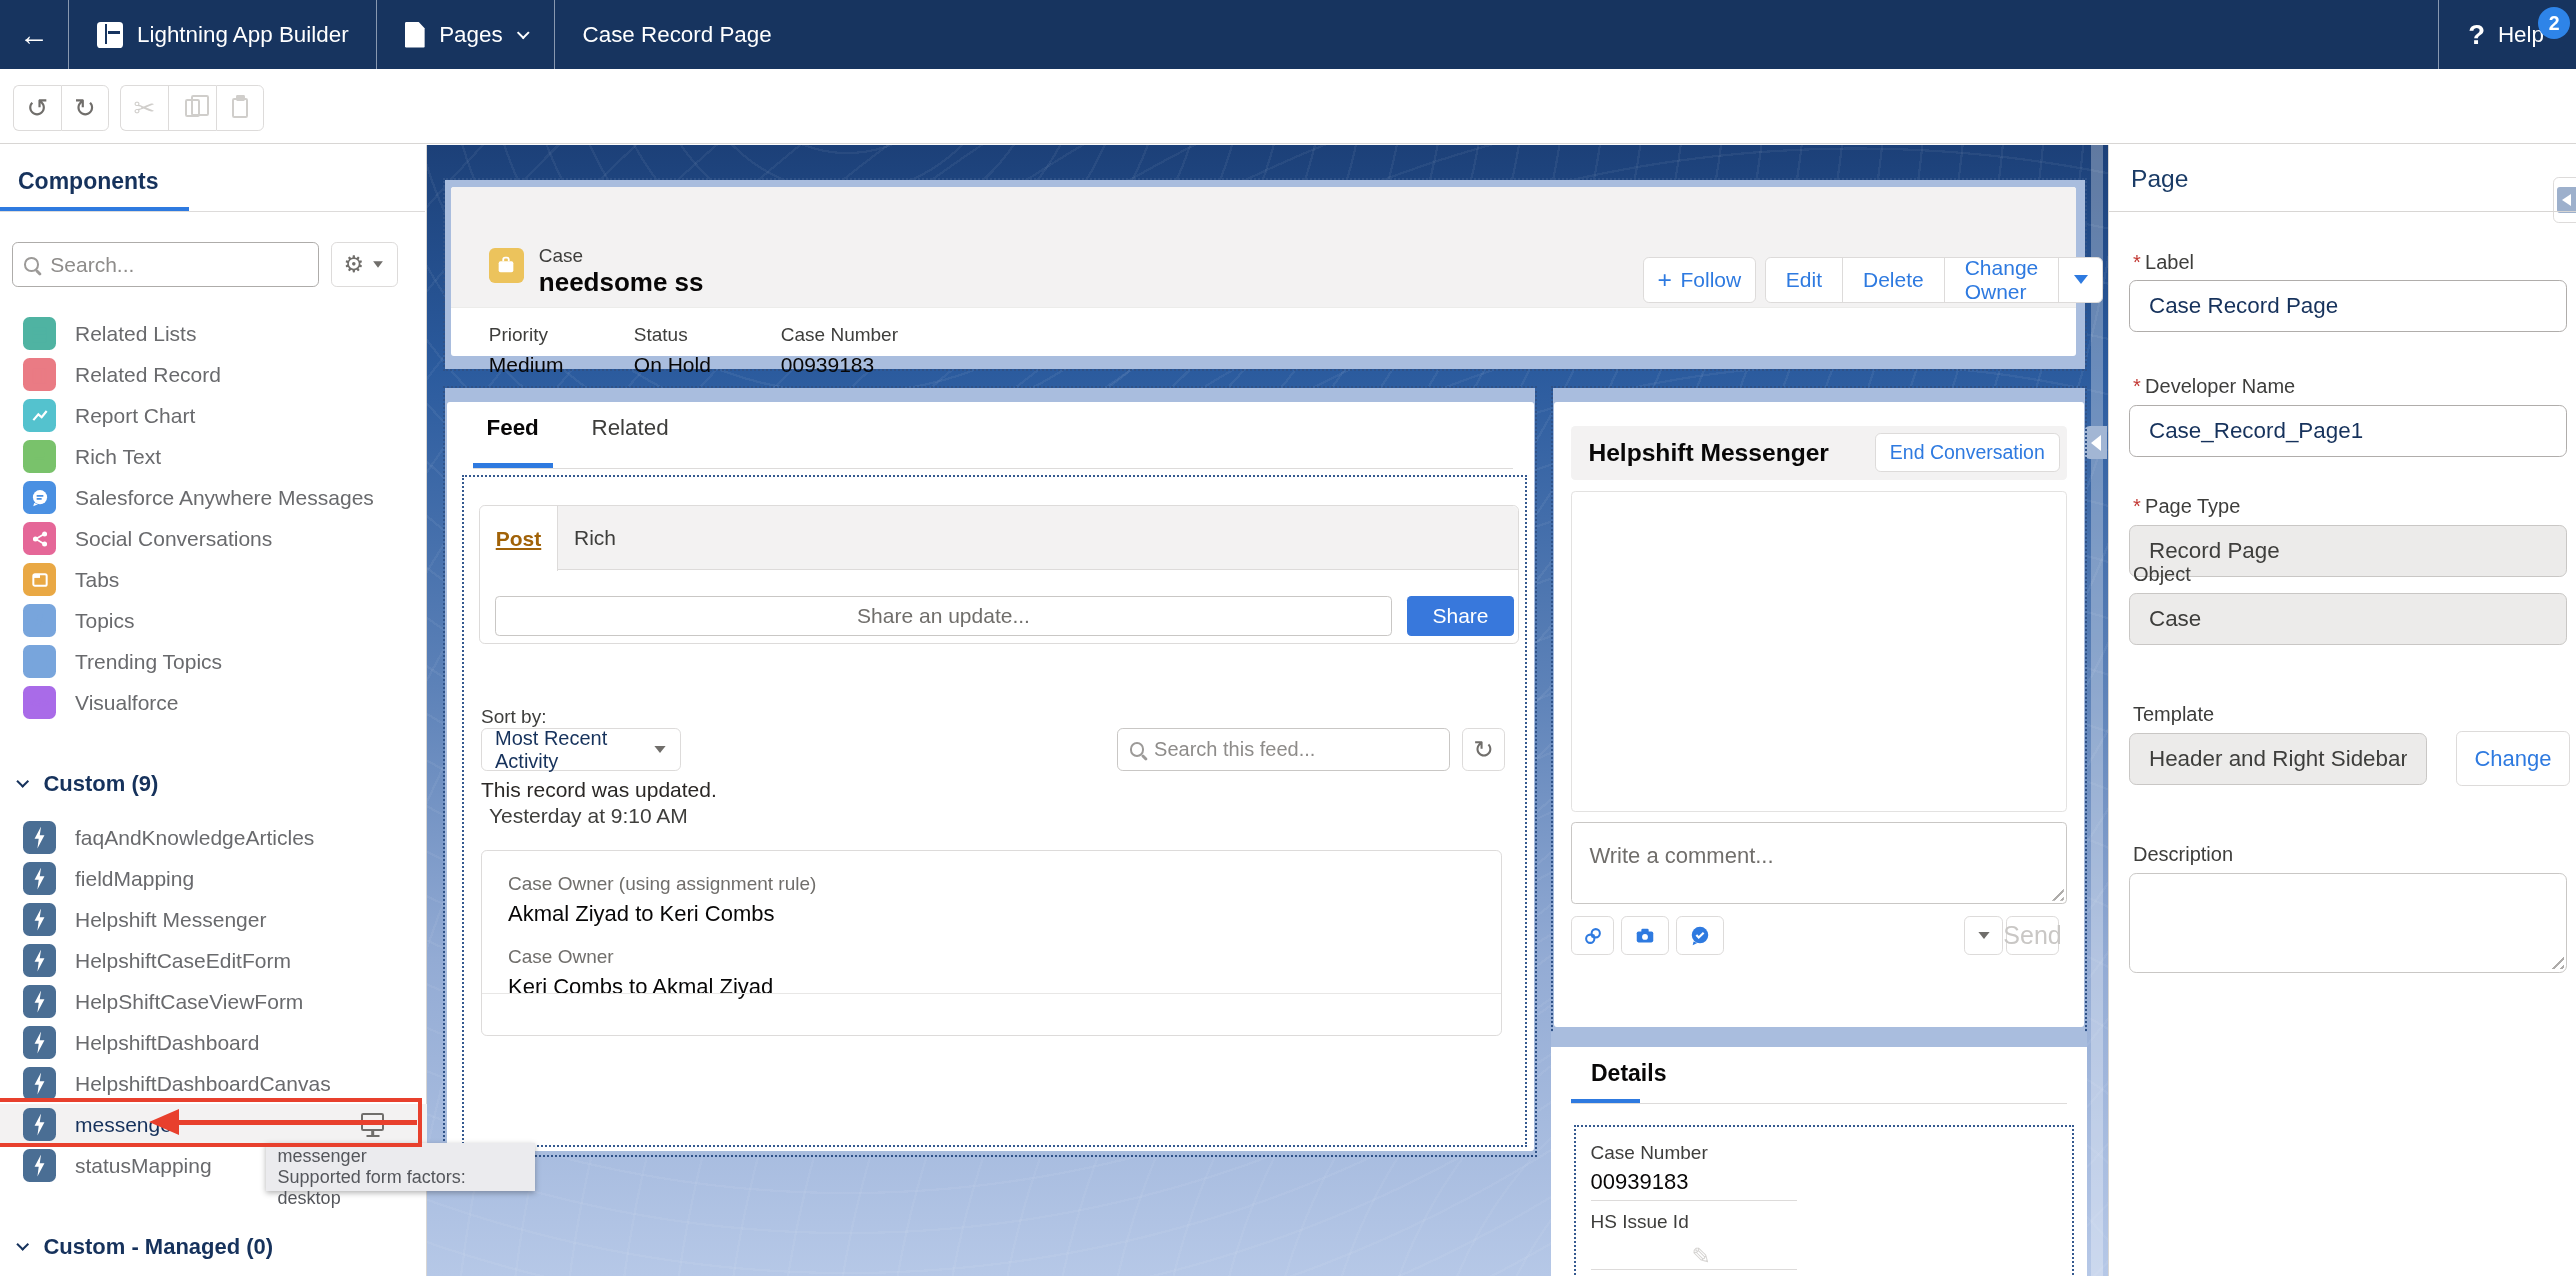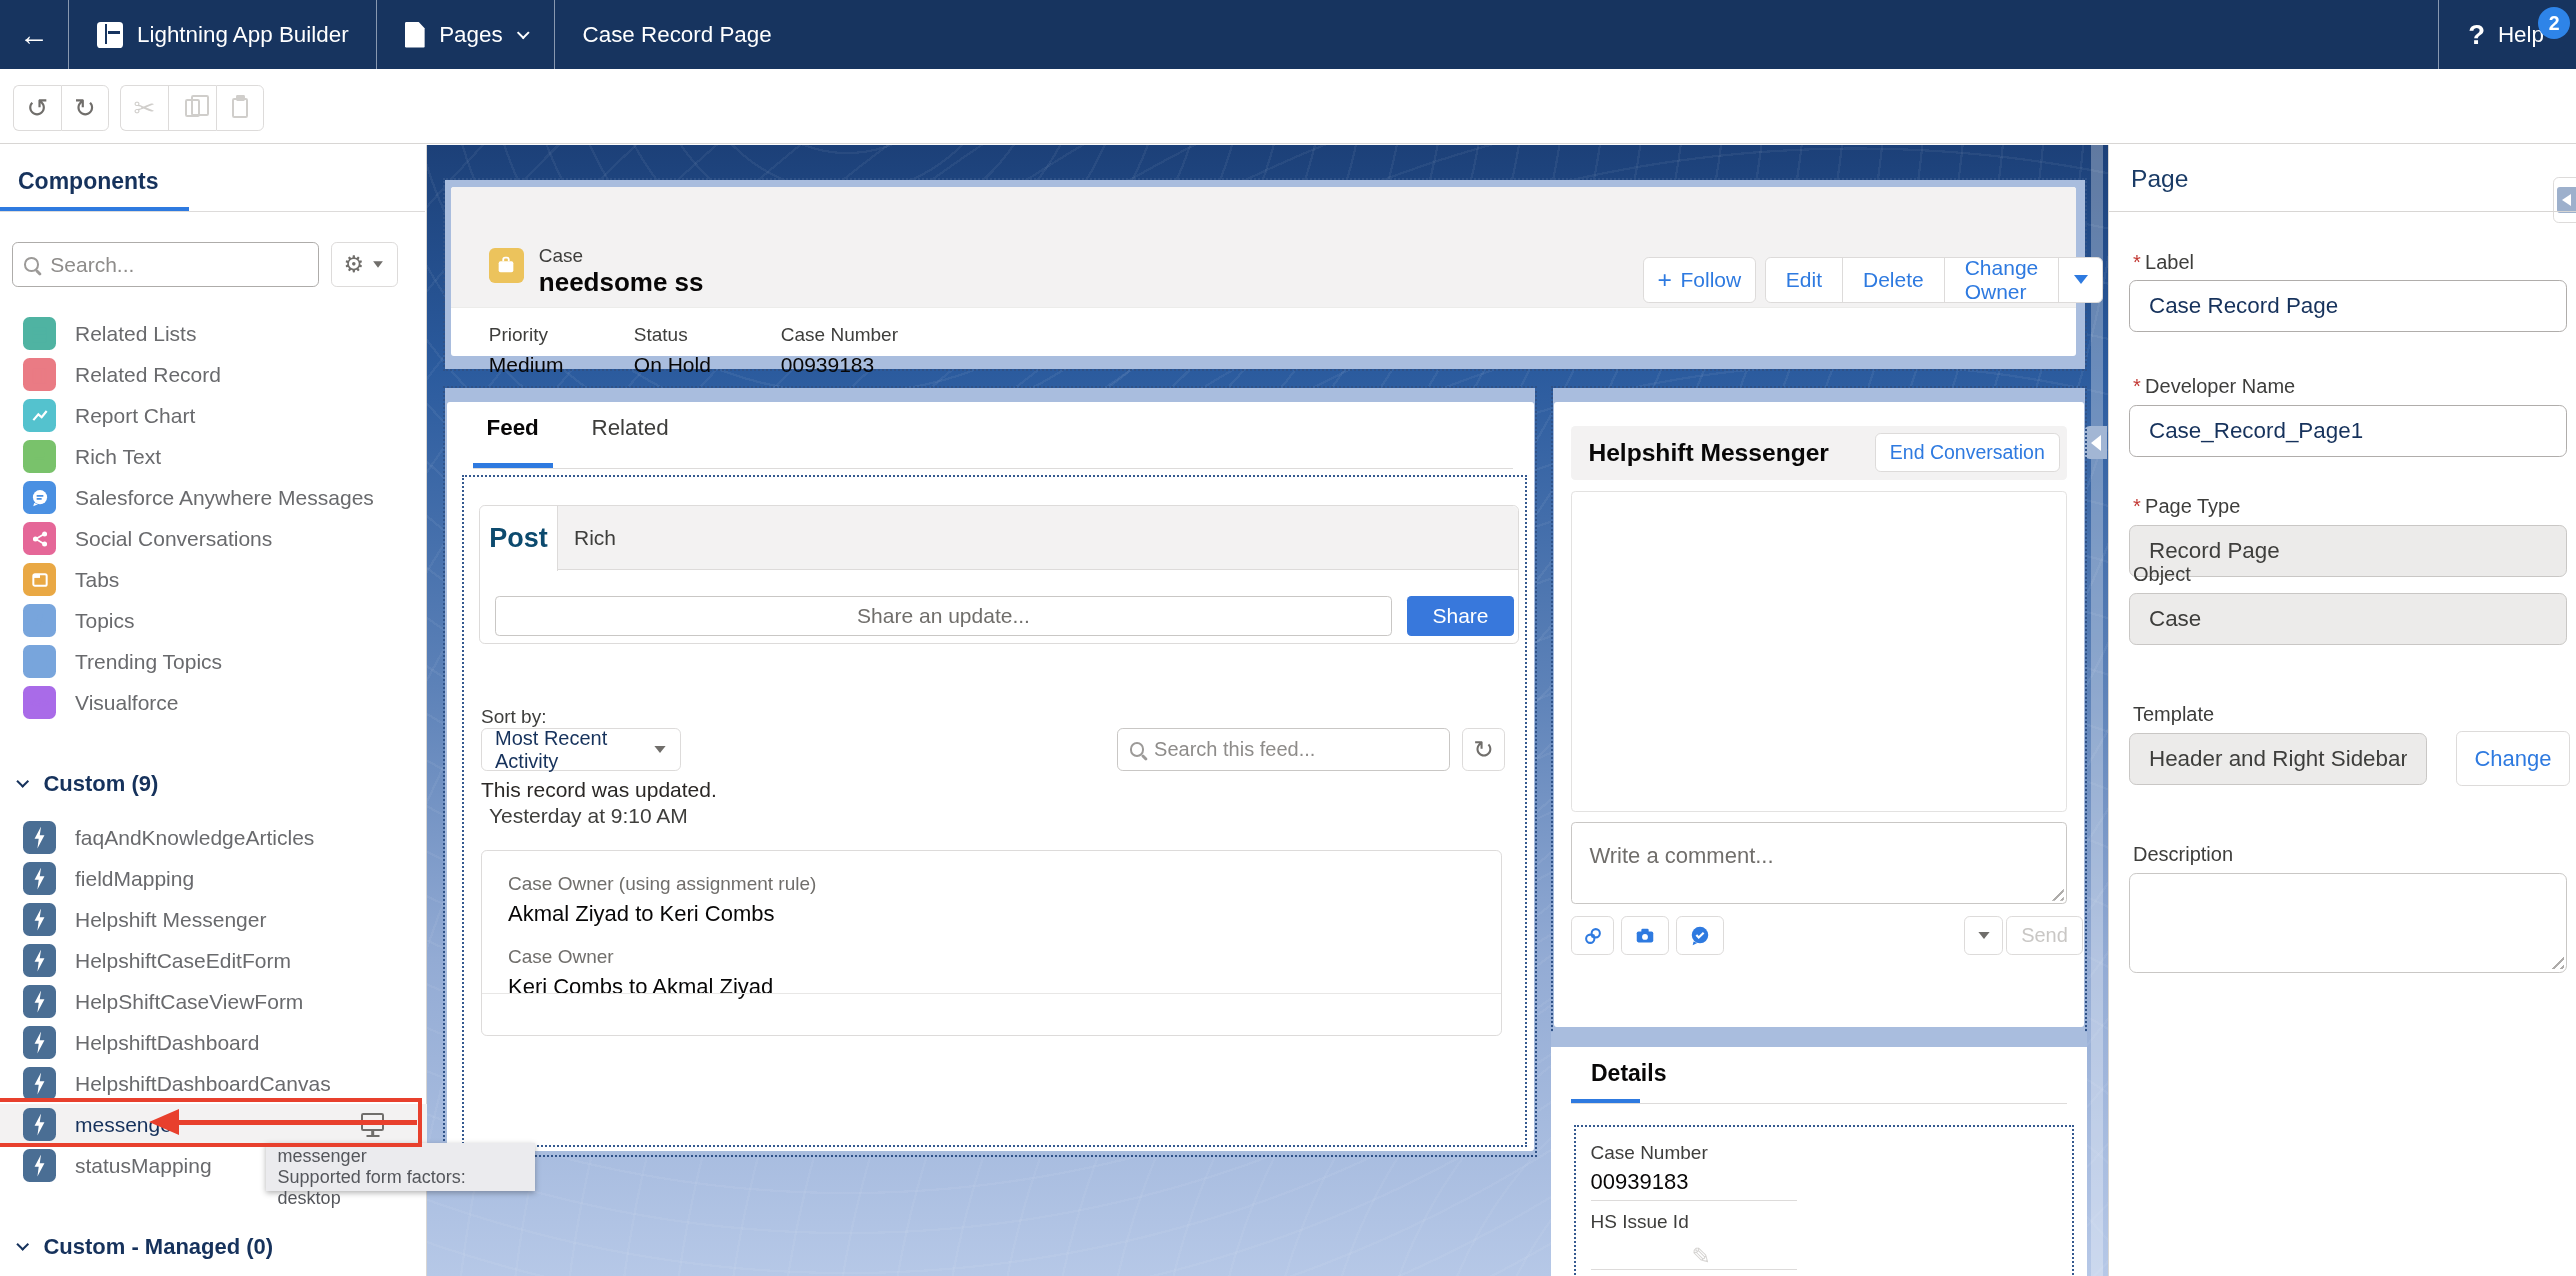--- a/index.html
+++ b/index.html
@@ -139,21 +139,21 @@
   .tab-label { font-size:22.4px; cursor:pointer; }
   .feed-underline { position:absolute; left:46px; top:318px; width:80px; height:5px; background:#2e7ae0; }
   .tabs-border { position:absolute; left:46px; top:323px; width:1040px; height:1.4px; background:#dddbda; }
   .dottedbox { position:absolute; border:2.2px dotted #35598f; }
   .publisher { position:absolute; left:52px; top:360px; width:1040px; height:139px;
     border:1.4px solid #dddbda; border-radius:5.8px; background:#fff; }
   .pub-strip { position:absolute; left:0; top:0; width:100%; height:64px; background:#f3f2f2;
     border-bottom:1.4px solid #dddbda; border-radius:5.8px 5.8px 0 0; }
   .pub-post { position:absolute; left:0; top:0; width:78px; height:65px; background:#fff;
     border-right:1.4px solid #dddbda; border-radius:5.8px 0 0 0; display:flex; align-items:center; justify-content:center;
-    font-size:27px; font-weight:bold; color:#0c4a6e; cursor:pointer; }
+    font-size:21px; font-weight:bold; color:#a16207; cursor:pointer;text-decoration:underline; }
   .pub-poll { position:absolute; left:94px; top:0; height:64px; display:flex; align-items:center;
     font-size:21px; color:#3e3e3c; cursor:pointer; }
   .share-input { position:absolute; left:68px; top:451px; width:897px; height:40px; border:1.4px solid #c9c7c5;
     border-radius:4.3px; display:flex; align-items:center; justify-content:center; font-size:21px; color:#706e6b;
     background:#fff; cursor:text; }
   .share-btn { position:absolute; left:980px; top:451px; width:107px; height:40px; background:#3878dc; color:#fff;
     border-radius:4.3px; display:flex; align-items:center; justify-content:center; font-size:21px; cursor:pointer; }
   .sortlbl { position:absolute; left:54px; top:561px; font-size:19px; color:#3e3e3c; }
   .sortdrop { position:absolute; left:54px; top:583px; width:200px; height:43px; border:1.4px solid #dddbda; border-radius:5.8px;
     background:#fff; display:flex; align-items:center; padding:0 13px; gap:11.6px; font-size:20px; color:#16325c; cursor:pointer; }
@@ -176,21 +176,21 @@
     background:#fff; display:flex; align-items:center; justify-content:center; font-size:19.5px; color:#2e7ae0; cursor:pointer; }
   .msg-empty { position:absolute; left:1144px; top:346px; width:496px; height:321px; border:1.4px solid #e3e2e1; border-radius:4.3px; background:#fff; }
   .msg-comment { position:absolute; left:1144px; top:677px; width:496px; height:82px; border:1.4px solid #c9c7c5; border-radius:4.3px;
     background:#fff; font-size:22px; color:#706e6b; padding:20px 17.4px; cursor:text; }
   .resize-corner { position:absolute; right:2.2px; bottom:2.2px; width:13px; height:13px;
     background:repeating-linear-gradient(135deg, transparent 0 3.6px, #aeacaa 3.6px 5.8px); 
     clip-path:polygon(100% 0, 100% 100%, 0 100%); }
   .msg-iconbtn { position:absolute; top:771px; width:43px; height:39px; }
   .msg-caret { position:absolute; left:1537px; top:771px; width:39px; height:39px; }
   .msg-caret .tri { transform:scale(0.8); border-top-color:#706e6b; }
-  .msg-send { position:absolute; left:1579px; top:771px; width:77px; height:39px; font-size:20px; color:#c9c7c5; cursor:default; }
+  .msg-send { position:absolute; left:1579px; top:771px; width:53px; height:39px; font-size:25px; color:#c9c7c5; cursor:default; }
 
   
   .det-title { position:absolute; left:1164px; top:915px; font-size:23px; font-weight:bold; color:#080707; }
   .det-underline { position:absolute; left:1144px; top:954px; width:69px; height:5px; background:#2e7ae0; }
   .det-border { position:absolute; left:1144px; top:958px; width:496px; height:1.4px; background:#dddbda; }
   .det-field-label { font-size:19px; color:#3e3e3c; }
   .det-field-value { font-size:22px; color:#080707; margin-top:5.8px; min-height:26px; position:relative; }
   .det-rule { width:206px; height:1.4px; background:#dddbda; margin-top:4.3px; }
   .pencil { position:absolute; left:101px; top:4.3px; color:#d4d2d0; font-size:23px; }
 

